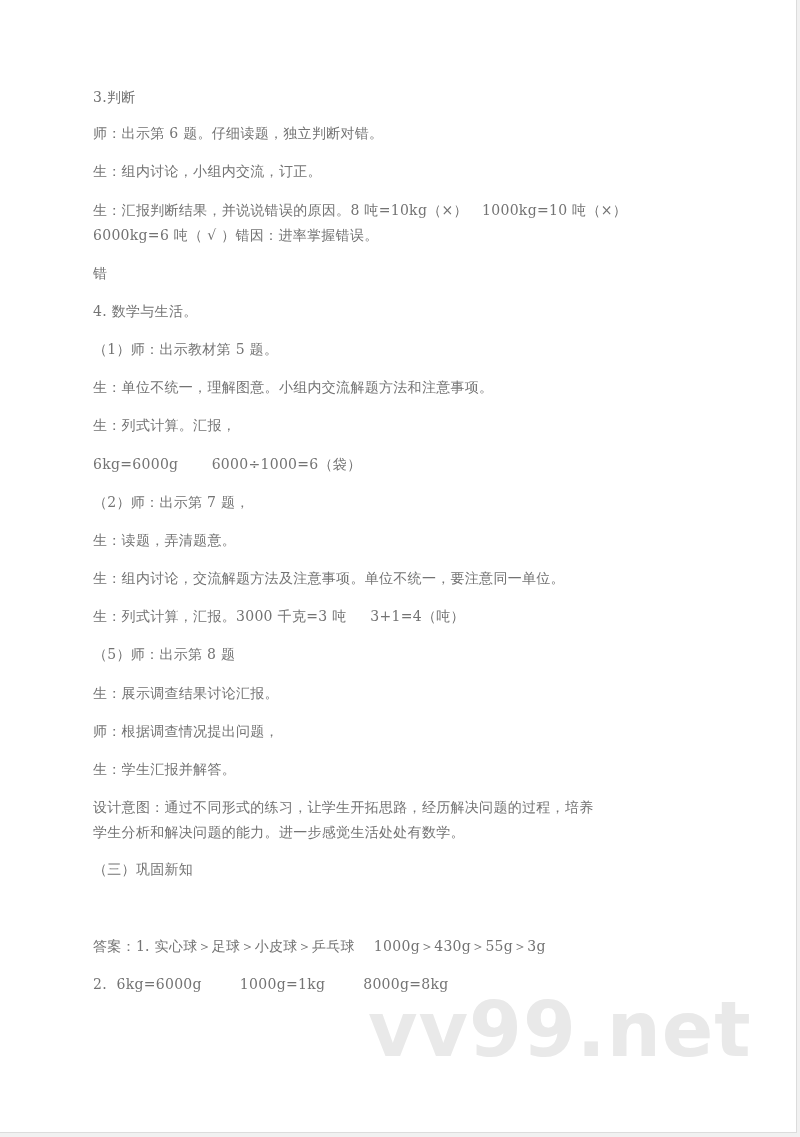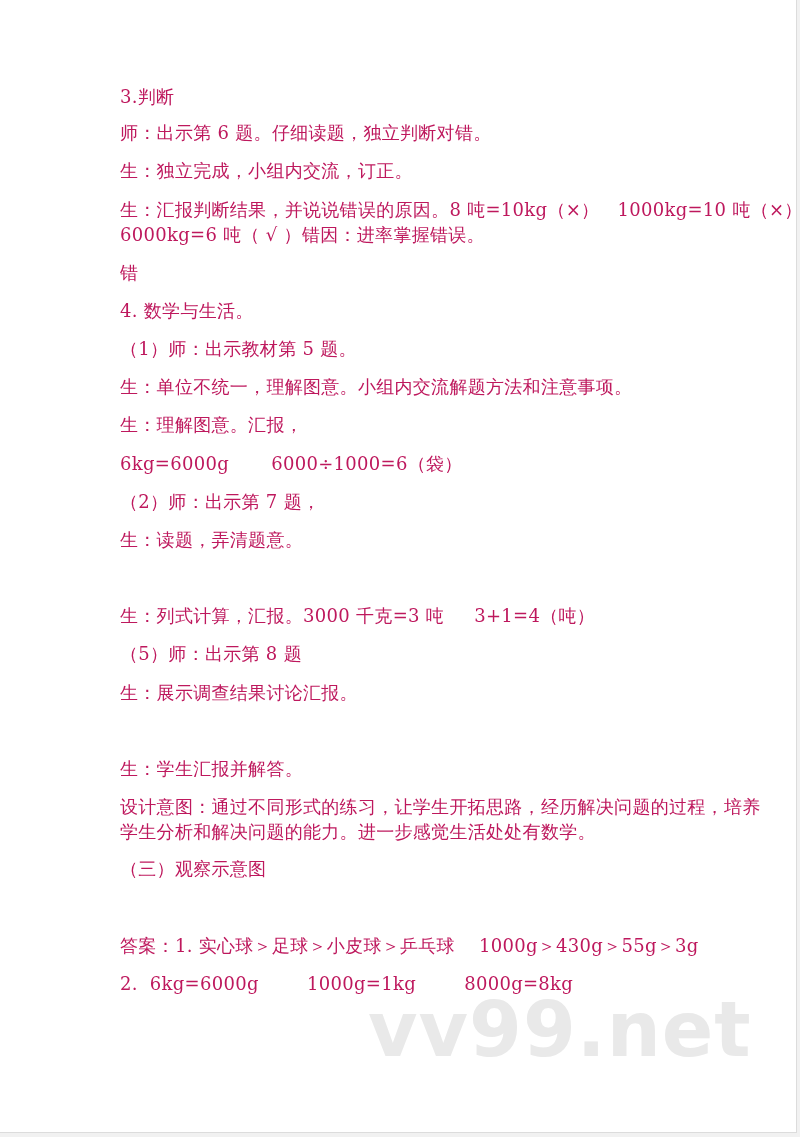--- a/index.html
+++ b/index.html
@@ -5,52 +5,54 @@
   html, body { margin: 0; padding: 0; }
   body {
     width: 800px; height: 1137px; background: #f1f1f1; position: relative; overflow: hidden;
     font-family: "DejaVu Serif", "Liberation Serif", serif;
   }
   .page {
     position: absolute; left: 0; top: 0; width: 796px; height: 1132px;
     background: #ffffff; border-right: 1px solid #dcdcdc; border-bottom: 1px solid #dcdcdc;
   }
   .line {
-    position: absolute; left: 120px; font-size: 18px; color: #be185d;
+    position: absolute; left: 93px; font-size: 14px; color: #737373;
     white-space: pre; line-height: 20px; letter-spacing: 0.3px;
   }
   .watermark {
     position: absolute; left: 368px; top: 990px;
     font-family: "DejaVu Sans", "Liberation Sans", sans-serif; font-weight: bold;
     font-size: 76px; color: #e9e9e9; letter-spacing: 1px; line-height: 80px;
     z-index: 0; user-select: none;
   }
   .line { z-index: 1; }
 </style>
 </head>
 <body>
 
 <div class="page">
   <div class="watermark">vv99.net</div>
 
   <div class="line" style="top:87px">3.判断</div>
   <div class="line" style="top:123px">师：出示第 6 题。仔细读题，独立判断对错。</div>
-  <div class="line" style="top:161px">生：独立完成，小组内交流，订正。</div>
+  <div class="line" style="top:161px">生：组内讨论，小组内交流，订正。</div>
   <div class="line" style="top:200px">生：汇报判断结果，并说说错误的原因。8 吨=10kg（×）   1000kg=10 吨（×）</div>
   <div class="line" style="top:225px">6000kg=6 吨（ √ ）错因：进率掌握错误。</div>
   <div class="line" style="top:263px">错</div>
   <div class="line" style="top:301px">4. 数学与生活。</div>
   <div class="line" style="top:339px">（1）师：出示教材第 5 题。</div>
   <div class="line" style="top:377px">生：单位不统一，理解图意。小组内交流解题方法和注意事项。</div>
-  <div class="line" style="top:415px">生：理解图意。汇报，</div>
+  <div class="line" style="top:415px">生：列式计算。汇报，</div>
   <div class="line" style="top:454px">6kg=6000g       6000÷1000=6（袋）</div>
   <div class="line" style="top:492px">（2）师：出示第 7 题，</div>
   <div class="line" style="top:530px">生：读题，弄清题意。</div>
+  <div class="line" style="top:568px">生：组内讨论，交流解题方法及注意事项。单位不统一，要注意同一单位。</div>
   <div class="line" style="top:606px">生：列式计算，汇报。3000 千克=3 吨     3+1=4（吨）</div>
   <div class="line" style="top:644px">（5）师：出示第 8 题</div>
   <div class="line" style="top:683px">生：展示调查结果讨论汇报。</div>
+  <div class="line" style="top:721px">师：根据调查情况提出问题，</div>
   <div class="line" style="top:759px">生：学生汇报并解答。</div>
   <div class="line" style="top:797px">设计意图：通过不同形式的练习，让学生开拓思路，经历解决问题的过程，培养</div>
   <div class="line" style="top:822px">学生分析和解决问题的能力。进一步感觉生活处处有数学。</div>
-  <div class="line" style="top:859px">（三）观察示意图</div>
+  <div class="line" style="top:859px">（三）巩固新知</div>
   <div class="line" style="top:936px">答案：1. 实心球＞足球＞小皮球＞乒乓球    1000g＞430g＞55g＞3g</div>
   <div class="line" style="top:974px">2.  6kg=6000g        1000g=1kg        8000g=8kg</div>
 </div>
 
 </body></html>

